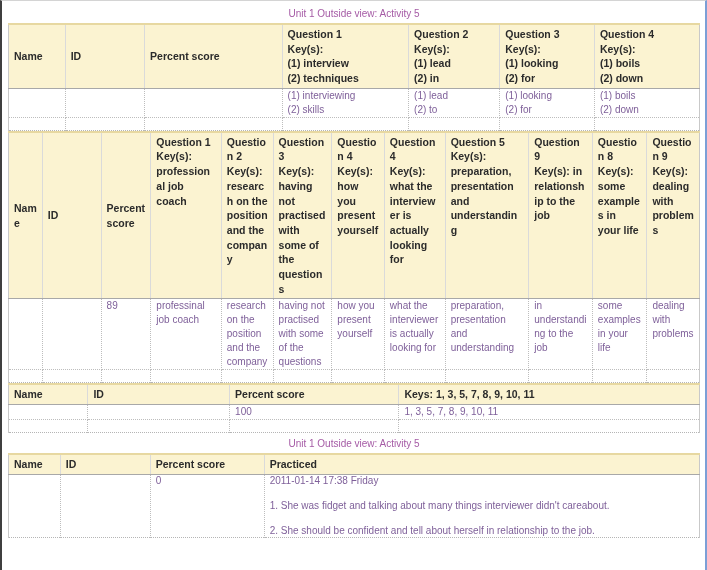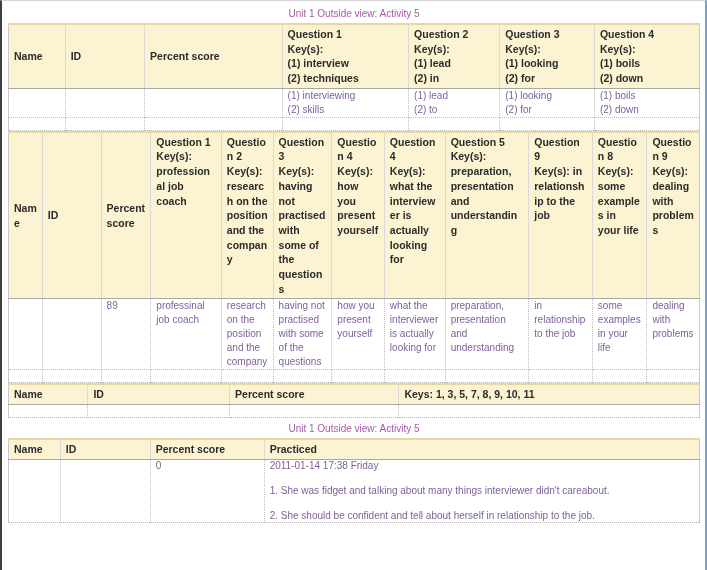--- a/index.html
+++ b/index.html
@@ -166,21 +166,21 @@
           <tr data-name="table-row">
             <td data-name="table-cell"></td>
             <td data-name="table-cell"></td>
             <td data-name="table-cell">89</td>
             <td data-name="table-cell">professinal job coach</td>
             <td data-name="table-cell">research on the position and the company</td>
             <td data-name="table-cell">having not practised with some of the questions</td>
             <td data-name="table-cell">how you present yourself</td>
             <td data-name="table-cell">what the interviewer is actually looking for</td>
             <td data-name="table-cell">preparation, presentation and understanding</td>
-            <td data-name="table-cell">in relationship to the job</td>
+            <td data-name="table-cell">in understanding to the job</td>
             <td data-name="table-cell">some examples in your life</td>
             <td data-name="table-cell">dealing with problems</td>
           </tr>
           <tr data-name="table-row" class="filler">
             <td data-name="table-cell"></td>
             <td data-name="table-cell"></td>
             <td data-name="table-cell"></td>
             <td data-name="table-cell"></td>
             <td data-name="table-cell"></td>
             <td data-name="table-cell"></td>
@@ -205,20 +205,26 @@
         </colgroup>
         <thead>
           <tr data-name="header-row">
             <th data-name="column-header">Name</th>
             <th data-name="column-header">ID</th>
             <th data-name="column-header">Percent score</th>
             <th data-name="column-header">Keys: 1, 3, 5, 7, 8, 9, 10, 11</th>
           </tr>
         </thead>
         <tbody>
+          <tr data-name="table-row">
+            <td data-name="table-cell"></td>
+            <td data-name="table-cell"></td>
+            <td data-name="table-cell">100</td>
+            <td data-name="table-cell">1, 3, 5, 7, 8, 9, 10, 11</td>
+          </tr>
           <tr data-name="table-row" class="filler">
             <td data-name="table-cell"></td>
             <td data-name="table-cell"></td>
             <td data-name="table-cell"></td>
             <td data-name="table-cell"></td>
           </tr>
         </tbody>
       </table>
   </section>
 

